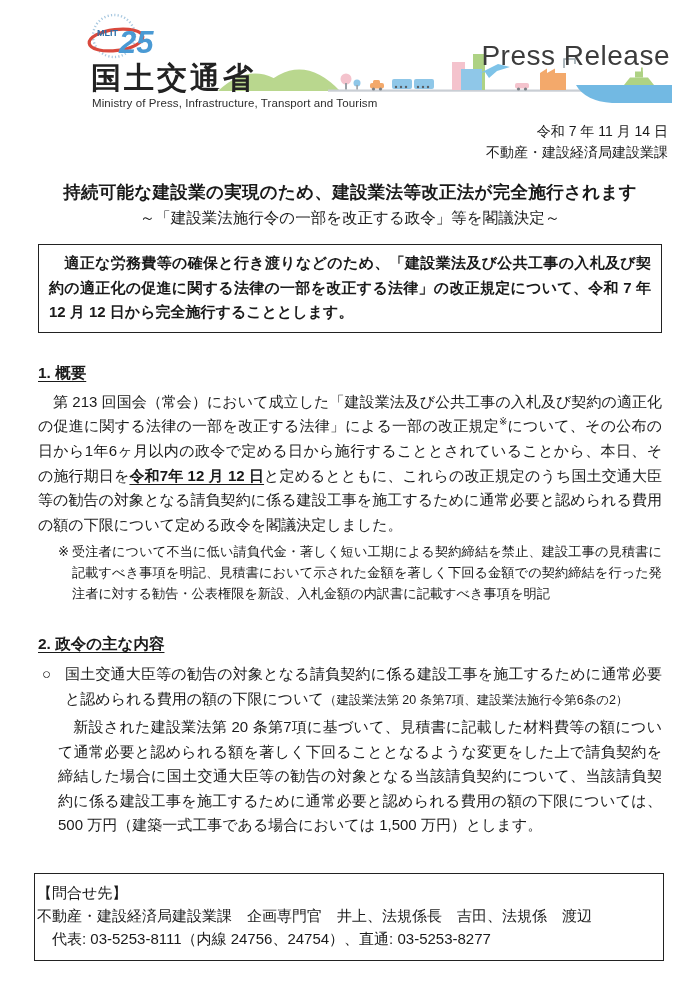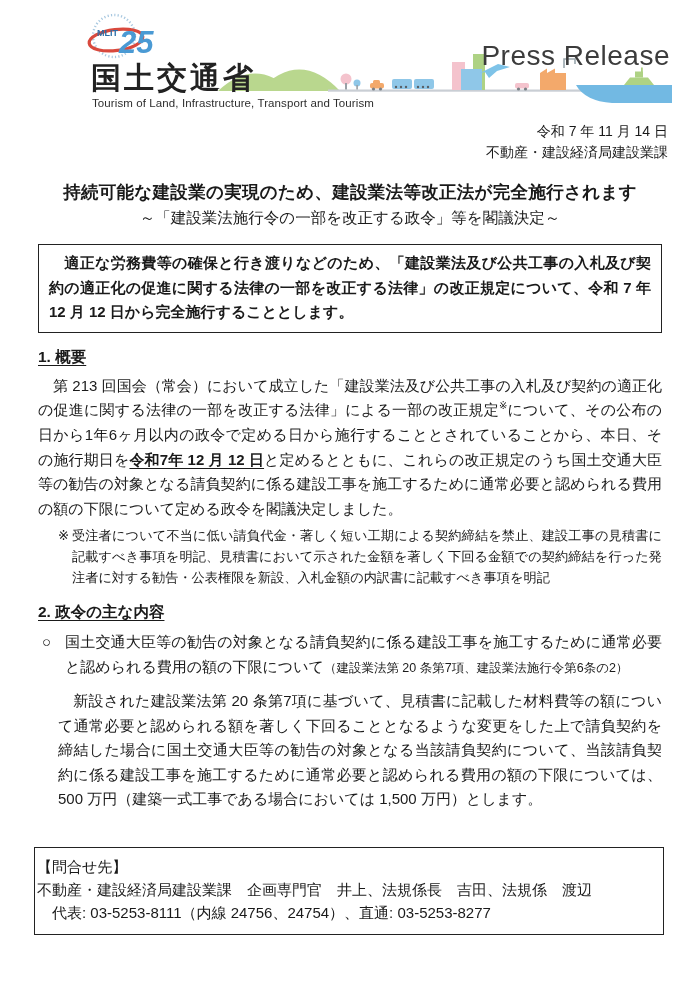--- a/index.html
+++ b/index.html
@@ -42,21 +42,21 @@
   .subtitle { font-size:15.5px; text-align:center; margin-top:4px; }
 
   .summary-box {
     border:1.5px solid #222;
     margin-top:15px;
     padding:6px 10px 7px 10px;
     font-size:15px; line-height:1.64; text-align:justify;font-weight:bold;
   }
 
   .sec-heading {
-    margin-top:14px;
+    margin-top:30px;
     font-size:15.5px; font-weight:700;
     text-decoration:underline; text-underline-offset:3px;
     display:inline-block;
   }
   .body-para {
     margin-top:6px;
     font-size:15px; line-height:1.64; text-align:justify;
   }
   .date-strong { font-weight:700; text-decoration:underline; text-underline-offset:3px; }
   .ref-sup { font-size:10px; vertical-align:super; }
@@ -70,21 +70,21 @@
 
   .circle-item {
     margin-top:7px;
     display:flex;
     font-size:15px; line-height:1.66; text-align:justify;
   }
   .circle-marker { flex:0 0 27px; padding-left:4px; }
   .legal-ref { font-size:12.5px; }
 
   .indent-para {
-    margin-top:9px; margin-left:20px;
+    margin-top:3px; margin-left:20px;
     font-size:15px; line-height:1.64; text-align:justify;
   }
 
   .contact-box {
     margin-top:35px; margin-left:-4px; width:630px;
     border:1.5px solid #222;
     padding:7px 12px 9px 2px;
     font-size:15px; line-height:1.55;
   }
   .contact-phone { padding-left:15px; }
@@ -155,21 +155,21 @@
     </svg>
 
     <svg class="emblem" width="70" height="54" viewBox="0 0 70 54">
       <circle cx="30" cy="25" r="21" fill="none" stroke="#a8c8e0" stroke-width="2.4" stroke-dasharray="1.2 2.2"></circle>
       <ellipse cx="32" cy="29" rx="27" ry="10.5" fill="none" stroke="#d9493d" stroke-width="3.2" transform="rotate(-7 32 29)"></ellipse>
       <text x="13" y="25" font-size="9" font-weight="bold" fill="#2b6ea8">MLIT</text>
       <text x="35" y="42" font-size="31" font-weight="bold" font-style="italic" fill="#4a9ad4">25</text>
     </svg>
 
     <div class="ministry-ja">国土交通省</div>
-    <div class="ministry-en">Tourism of Land, Infrastructure, Transport and Tourism</div>
+    <div class="ministry-en">Ministry of Press, Infrastructure, Transport and Tourism</div>
     <div class="press-release">Press Release</div>
   </div>
 
   <div class="meta">
     <div>令和 7 年 11 月 14 日</div>
     <div>不動産・建設経済局建設業課</div>
   </div>
 
   <div class="doc">
 

